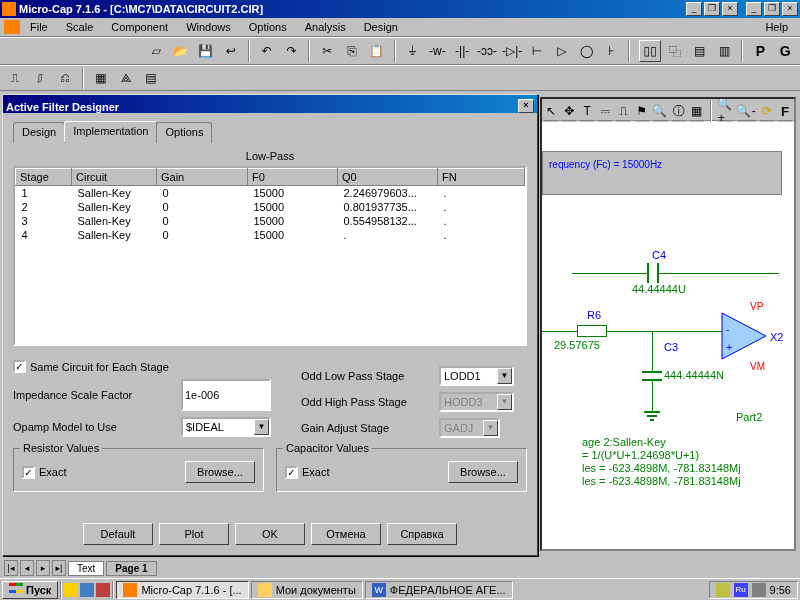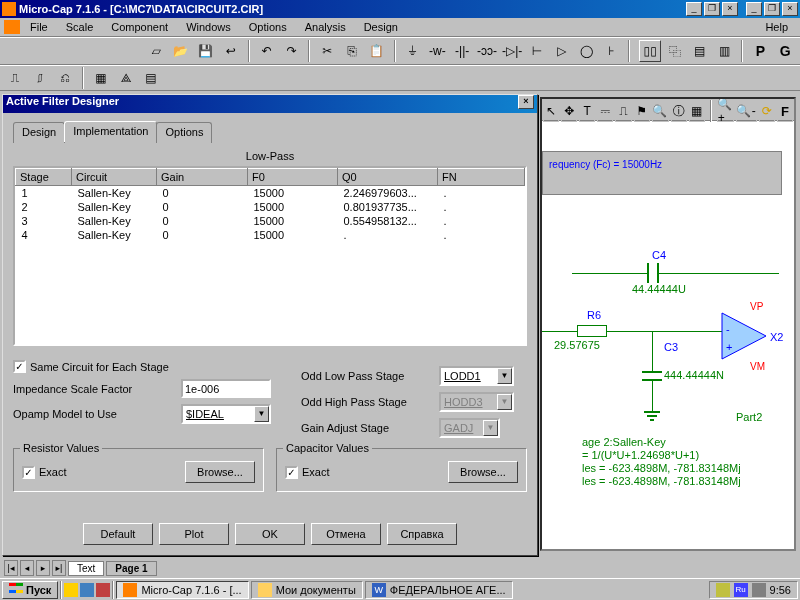--- a/index.html
+++ b/index.html
@@ -34,43 +34,43 @@
 .circ-body{position:absolute;top:22px;left:0;right:0;bottom:0;}
 .circ-text1{position:absolute;top:40px;left:4px;color:#0000ff;font-size:10px;}
 .schem{position:absolute;top:140px;left:0;right:0;}
 .schem .lbl{color:#008000;font-size:11px;position:absolute;}
 .schem .lblb{color:#0000ff;font-size:11px;position:absolute;}
 .schem .lblr{color:#ff0000;font-size:10px;position:absolute;}
 .wire{position:absolute;background:#008000;}
 
 
 .dialog{position:absolute;left:2px;top:94px;width:536px;height:462px;background:#c0c0c0;border:1px solid #404040;border-left-color:#dfdfdf;border-top-color:#dfdfdf;box-shadow:1px 1px 0 #000;}
-.dlgtitle{background:linear-gradient(90deg,#000080,#1084d0);height:18px;color:#fff;font-weight:bold;display:flex;align-items:flex-start;padding:0 3px;}
+.dlgtitle{background:linear-gradient(90deg,#000080,#1084d0);height:18px;color:#fff;font-weight:bold;display:flex;align-items:flex-end;padding:0 3px;}
 .dlgtitle .t{flex:1}
 .dlgbody{padding:8px 10px;}
 
 
 .tabs{display:flex;position:relative;margin-bottom:8px;}
 .tab{padding:3px 8px;border:1px solid #808080;border-bottom:none;background:#c0c0c0;border-top-left-radius:3px;border-top-right-radius:3px;margin-right:-1px;position:relative;top:1px;}
 .tab.sel{background:#c0c0c0;border-top-color:#fff;border-left-color:#fff;z-index:2;top:0;padding-bottom:5px;}
 
 
 .tbl-title{text-align:center;margin:4px 0;}
 .tbl{border:2px inset #fff;background:#fff;height:180px;overflow:auto;}
 .tbl table{width:100%;border-collapse:collapse;}
 .tbl th{background:#c0c0c0;border:1px solid #808080;border-top-color:#fff;border-left-color:#fff;padding:2px 4px;text-align:left;font-weight:normal;}
 .tbl td{padding:1px 6px;}
 
 
 .ctrlrow{display:flex;align-items:center;margin:6px 0;gap:8px;}
 .ctrlrow .lbl{width:160px;}
-.txtin{width:90px;height:19px;border:2px inset #fff;background:#fff;padding:0 2px;}
+.txtin{width:90px;height:32px;border:2px inset #fff;background:#fff;padding:0 2px;}
 .combo{width:90px;height:20px;border:2px inset #fff;background:#fff;display:flex;align-items:center;}
 .combo.dis{background:#c0c0c0;color:#808080;}
-.combo .cv{flex:1;padding:0 3px;text-decoration:underline;}
+.combo .cv{flex:1;padding:0 3px;}
 .combo .cb{width:15px;height:16px;background:#c0c0c0;border:1px solid #fff;border-right-color:#404040;border-bottom-color:#404040;text-align:center;font-size:8px;line-height:14px;}
 
 
 .group{border:1px solid #808080;border-right-color:#fff;border-bottom-color:#fff;padding:12px 8px 8px;margin-top:4px;position:relative;}
 .group .gt{position:absolute;top:-7px;left:6px;background:#c0c0c0;padding:0 3px;}
 .chk{display:flex;align-items:center;gap:4px;}
 .chk .box{width:13px;height:13px;border:2px inset #fff;background:#fff;text-align:center;font-size:10px;line-height:9px;}
 .btn{height:22px;padding:0 10px;border:1px solid #fff;border-right-color:#404040;border-bottom-color:#404040;background:#c0c0c0;min-width:70px;}
 
 

